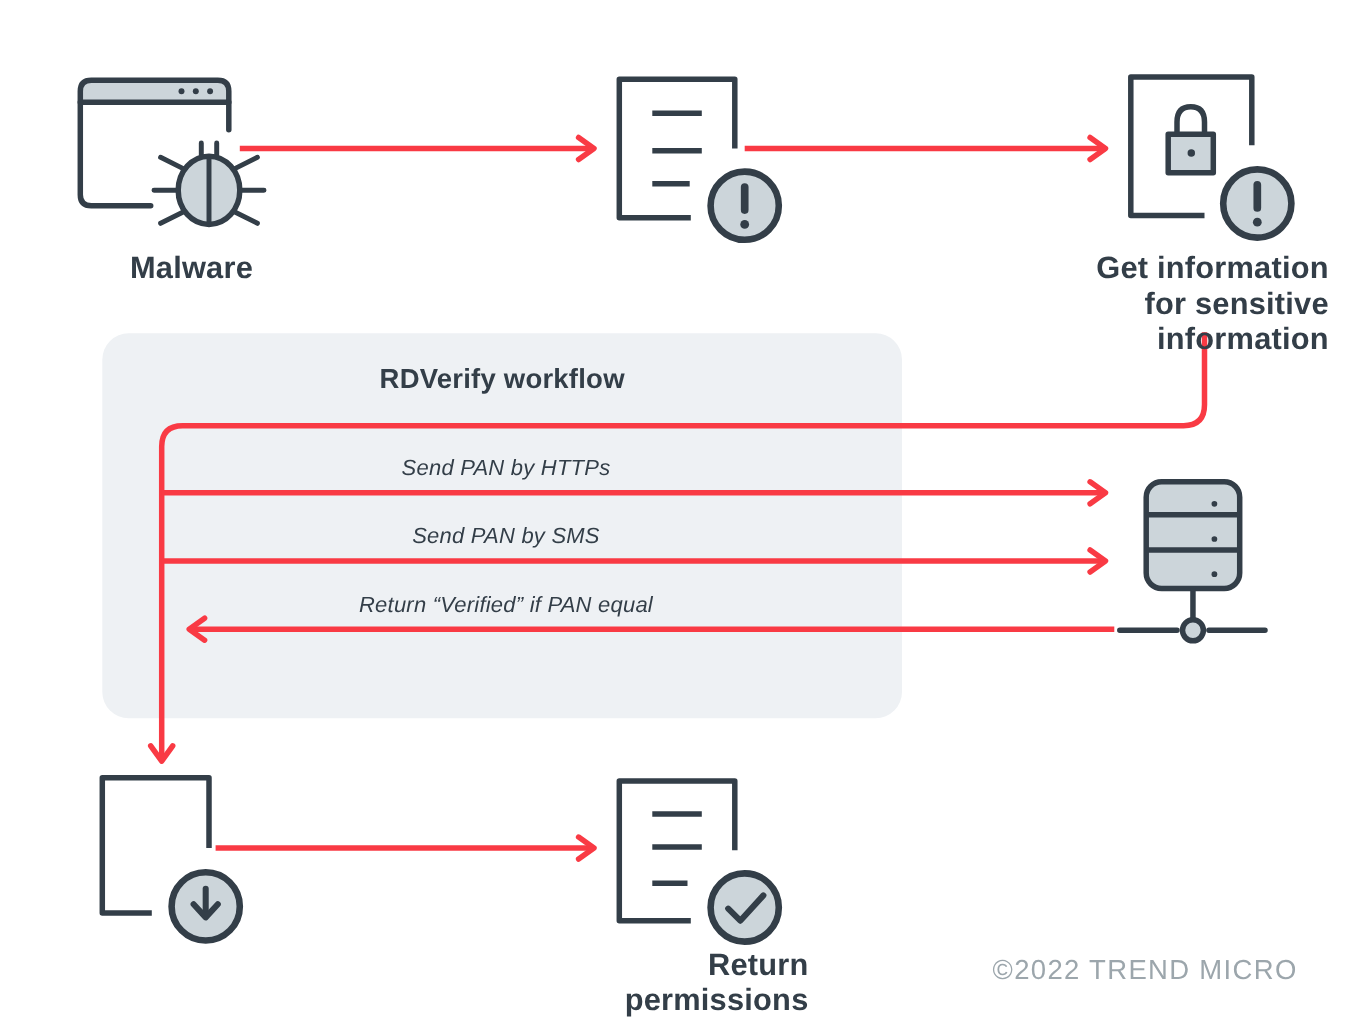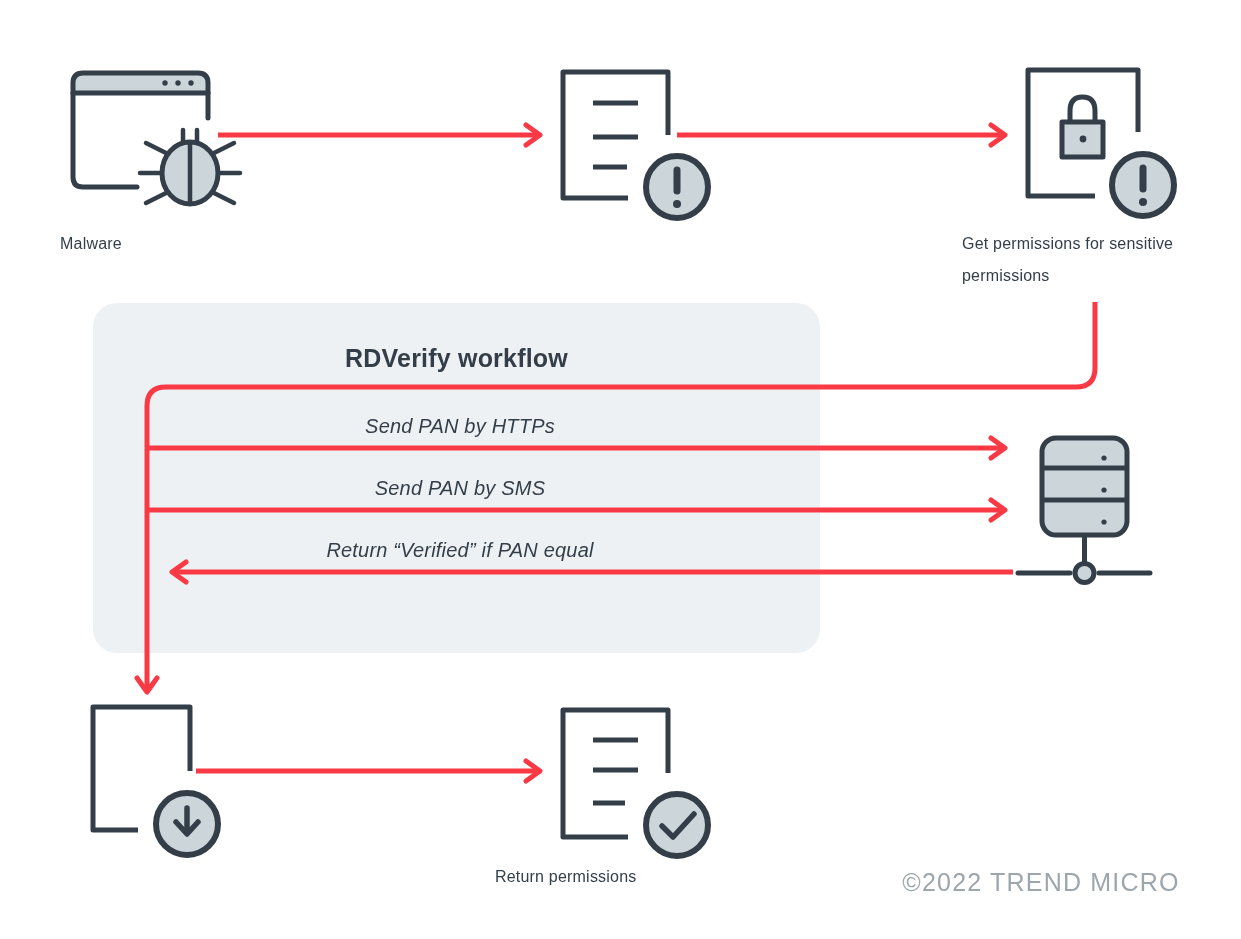--- a/index.html
+++ b/index.html
@@ -5,28 +5,28 @@
   html,body{margin:0;padding:0;background:#ffffff;}
   .canvas{
     position:relative;width:1241px;height:939px;background:#ffffff;
     font-family:"Liberation Sans",sans-serif;overflow:hidden;
   }
   .panel{
     position:absolute;left:93px;top:303px;width:727px;height:350px;
     background:#eef1f4;border-radius:24px;z-index:1;
   }
   .panel-title{
-    margin:13px;padding-top:28px;text-align:center;
+    margin:0;padding-top:28px;text-align:center;
     font-size:25px;font-weight:bold;color:#333e48;letter-spacing:.2px;
   }
   .connectors{position:absolute;left:0;top:0;z-index:2;pointer-events:none;}
   .icon{position:absolute;z-index:3;}
   .label{
-    position:absolute;z-index:3;text-align:left;color:#333e48;
-    font-size:16px;line-height:32px;letter-spacing:.2px;
+    position:absolute;z-index:3;text-align:right;color:#333e48;
+    font-size:28px;line-height:32px;letter-spacing:.2px;font-weight:bold;
   }
   .edge-label{
     position:absolute;z-index:3;left:160px;width:600px;text-align:center;
     font-style:italic;font-size:20px;color:#333e48;letter-spacing:.2px;
   }
   .copyright{
     position:absolute;z-index:3;left:880px;top:868px;width:322px;
     text-align:center;font-size:25px;letter-spacing:1.2px;color:#9ca6ac;
   }
   .stroke{stroke:#333e48;fill:none;}
@@ -109,21 +109,21 @@
   </svg>
 
   <svg class="icon" style="left:550px;top:698px" width="170" height="175" viewBox="0 0 170 175">
     <path class="stroke" d="M118 75 V12 H13 V139 H78" stroke-width="5" stroke-linejoin="round"></path>
     <path class="stroke" d="M43 42 H88 M43 72 H88 M43 105 H75" stroke-width="5"></path>
     <circle cx="127" cy="127" r="31" fill="#ccd5da" stroke="#333e48" stroke-width="6"></circle>
     <path class="stroke" d="M112 128 L123 139 L144 116" stroke-width="5.5" stroke-linecap="round" stroke-linejoin="round"></path>
   </svg>
 
   <div class="label" style="left:60px;top:228px;width:170px">Malware</div>
-  <div class="label" style="left:962px;top:228px;width:246px">Get permissions for sensitive permissions</div>
+  <div class="label" style="left:962px;top:228px;width:246px">Get information for sensitive information</div>
   <div class="label" style="left:495px;top:861px;width:240px">Return permissions</div>
 
   <div class="edge-label" style="top:415px">Send PAN by HTTPs</div>
   <div class="edge-label" style="top:477px">Send PAN by SMS</div>
   <div class="edge-label" style="top:539px">Return “Verified” if PAN equal</div>
 
   <div class="copyright">©2022 TREND MICRO</div>
 
 </div>
 

